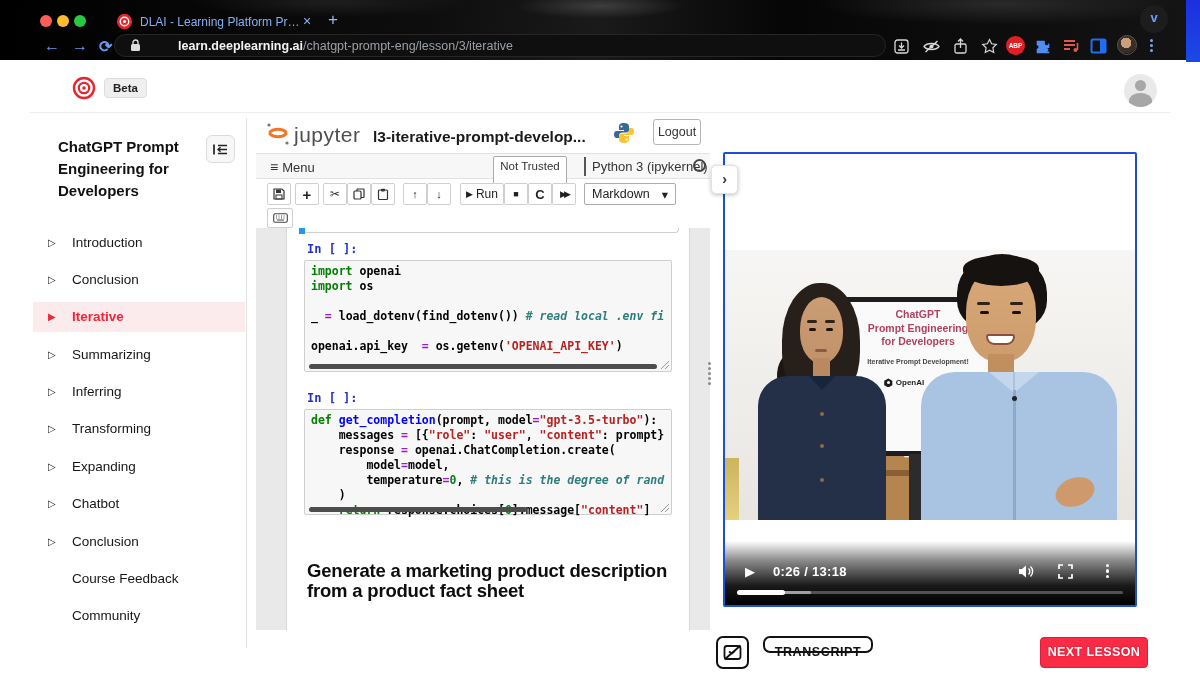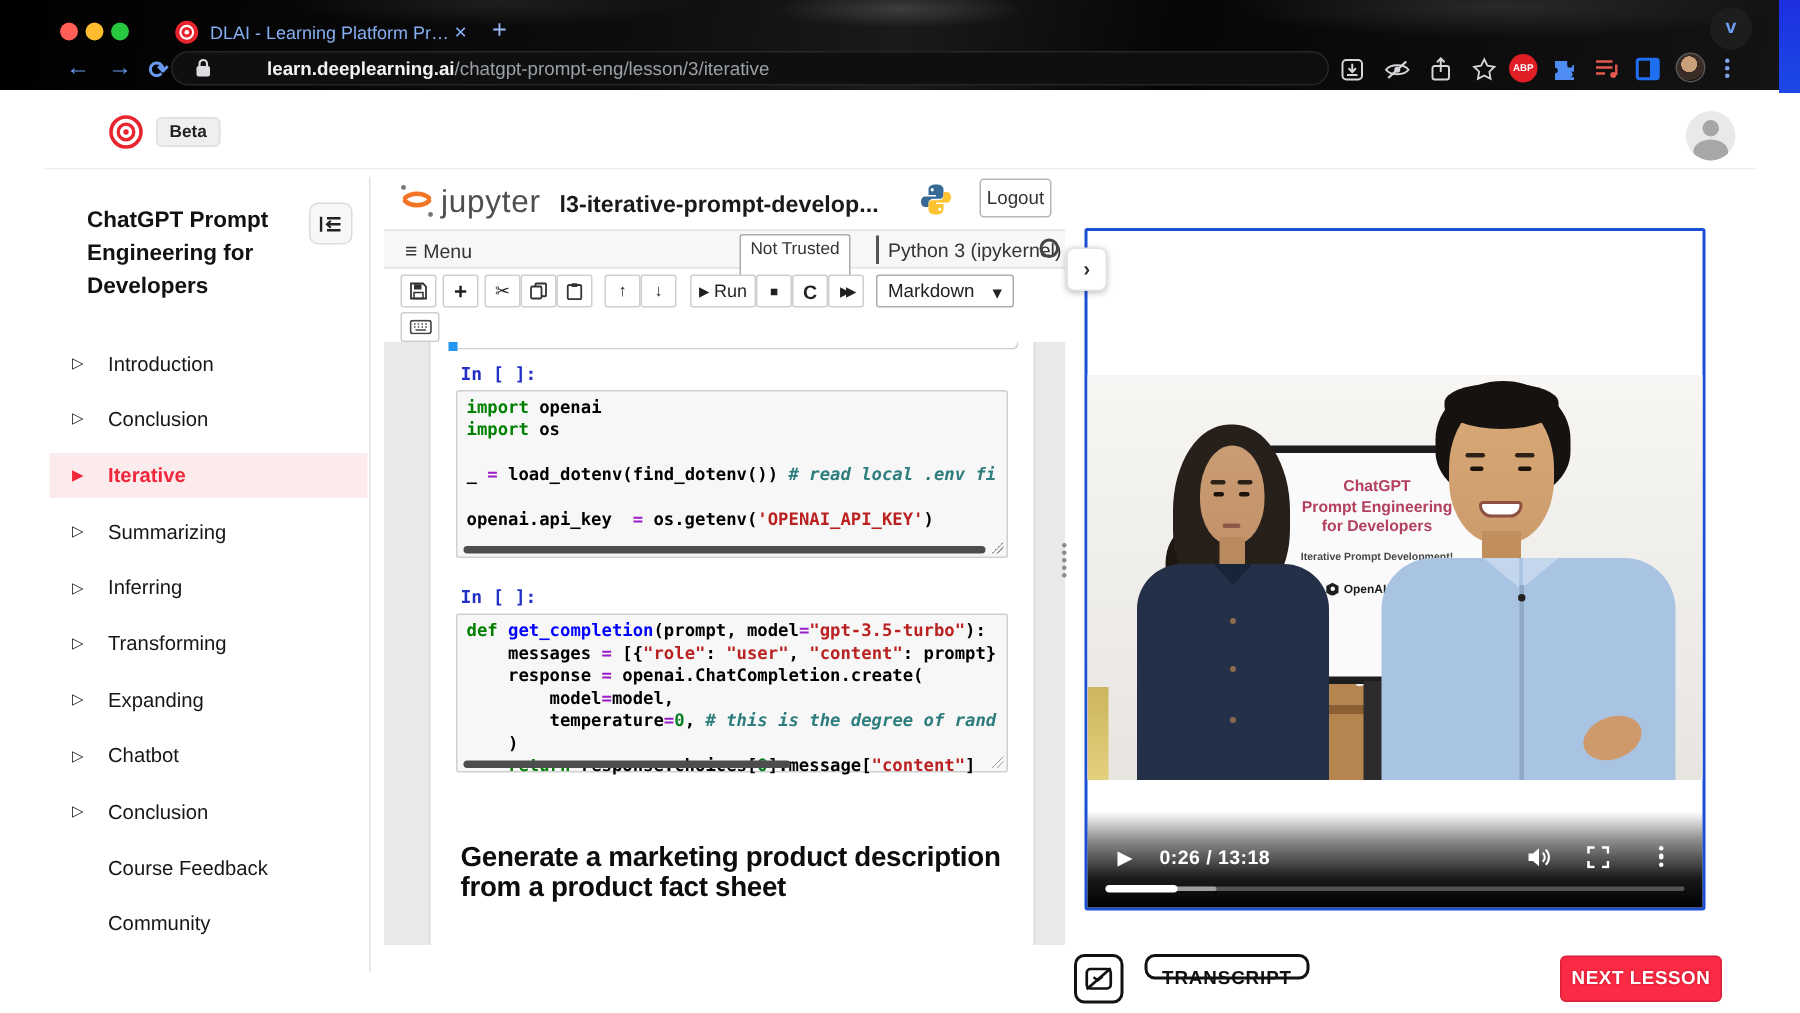--- a/index.html
+++ b/index.html
@@ -94,21 +94,21 @@
   #flyout-btn { left:711px; top:165px; width:27px; height:29px; background:#fff; border:1px solid #e3e3e3; border-radius:5px; box-shadow:0 1px 4px rgba(0,0,0,.25); text-align:center; line-height:27px; font-size:14px; font-weight:bold; color:#333; z-index:5; }
   #drag-dots { left:708px; top:360px; z-index:5; }
   .vdots i { background:#8b8b8b; }
   #stage { position:absolute; left:0; top:96px; width:410px; height:270px; overflow:hidden;
     background:linear-gradient(180deg,#f7f6f4 0%,#efedea 55%,#e8e5e1 100%); }
   #yellow-thing { position:absolute; left:0; top:208px; width:14px; height:62px; background:linear-gradient(180deg,#cdb45e,#e3d17e); }
   #shelf { position:absolute; left:160px; top:148px; width:58px; height:122px; background:#b5854f; }
   #shelf .sl { position:absolute; left:0; width:100%; height:6px; background:#8a5f33; }
   #shelf .kb { position:absolute; left:18px; top:44px; width:40px; height:13px; background:#efefec; border-radius:2px; transform:rotate(-8deg); }
   #monitor { position:absolute; left:118px; top:47px; width:150px; height:159px; background:#1d1d1f; border-radius:5px; padding:5px; }
-  #mscreen { width:100%; height:100%; background:#fbfafa; text-align:center; padding-top:16px; }
+  #mscreen { width:100%; height:100%; background:#fbfafa; text-align:center; padding-top:6px; }
   .sl-title { font-size:10.5px; font-weight:bold; color:#b3405e; line-height:1.3; }
   .sl-sub { margin-top:9px; font-size:7px; font-weight:bold; color:#474747; }
   .sl-logos { margin-top:12px; display:flex; align-items:center; justify-content:center; gap:16px; }
   .sl-openai { display:flex; align-items:center; gap:3px; font-size:8px; font-weight:bold; color:#1d1d1d; }
   .hex { width:9px; height:9px; background:#1d1d1d; clip-path:polygon(50% 0,95% 25%,95% 75%,50% 100%,5% 75%,5% 25%); }
   .hex i { display:block; width:3px; height:3px; border-radius:50%; background:#fbfafa; margin:3px auto; }
   #mstand { position:absolute; left:184px; top:204px; width:22px; height:66px; background:#2c2c2e; }
   .person { position:absolute; }
   
   #w-hair { left:57px; top:33px; width:78px; height:120px; background:#271f19; border-radius:48% 48% 42% 42%; }

